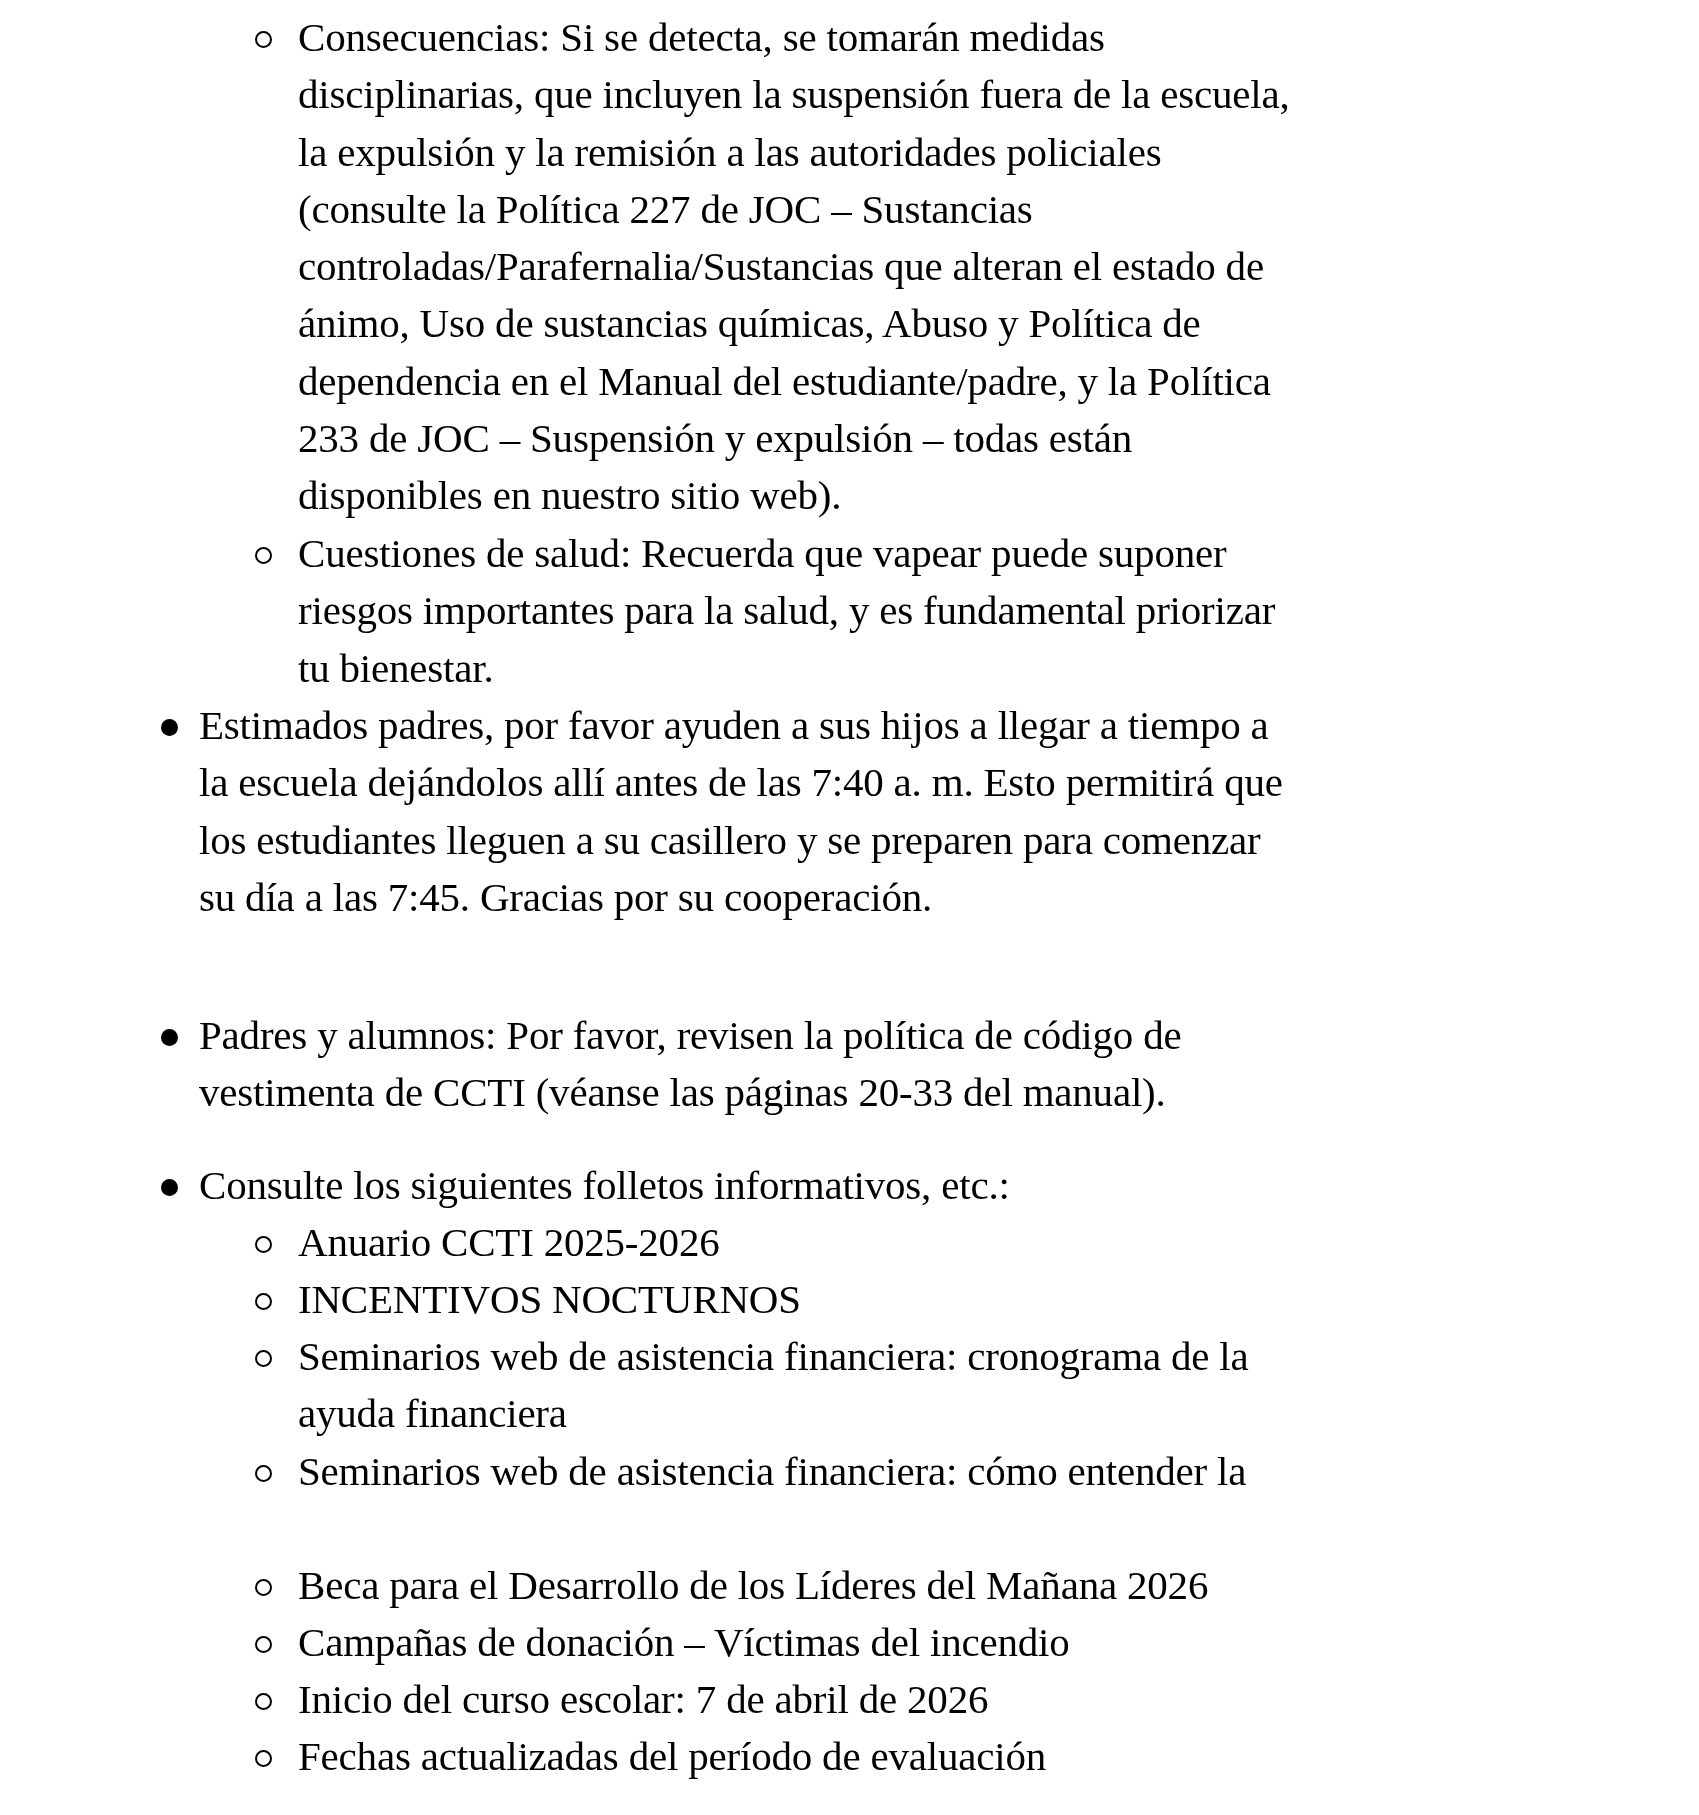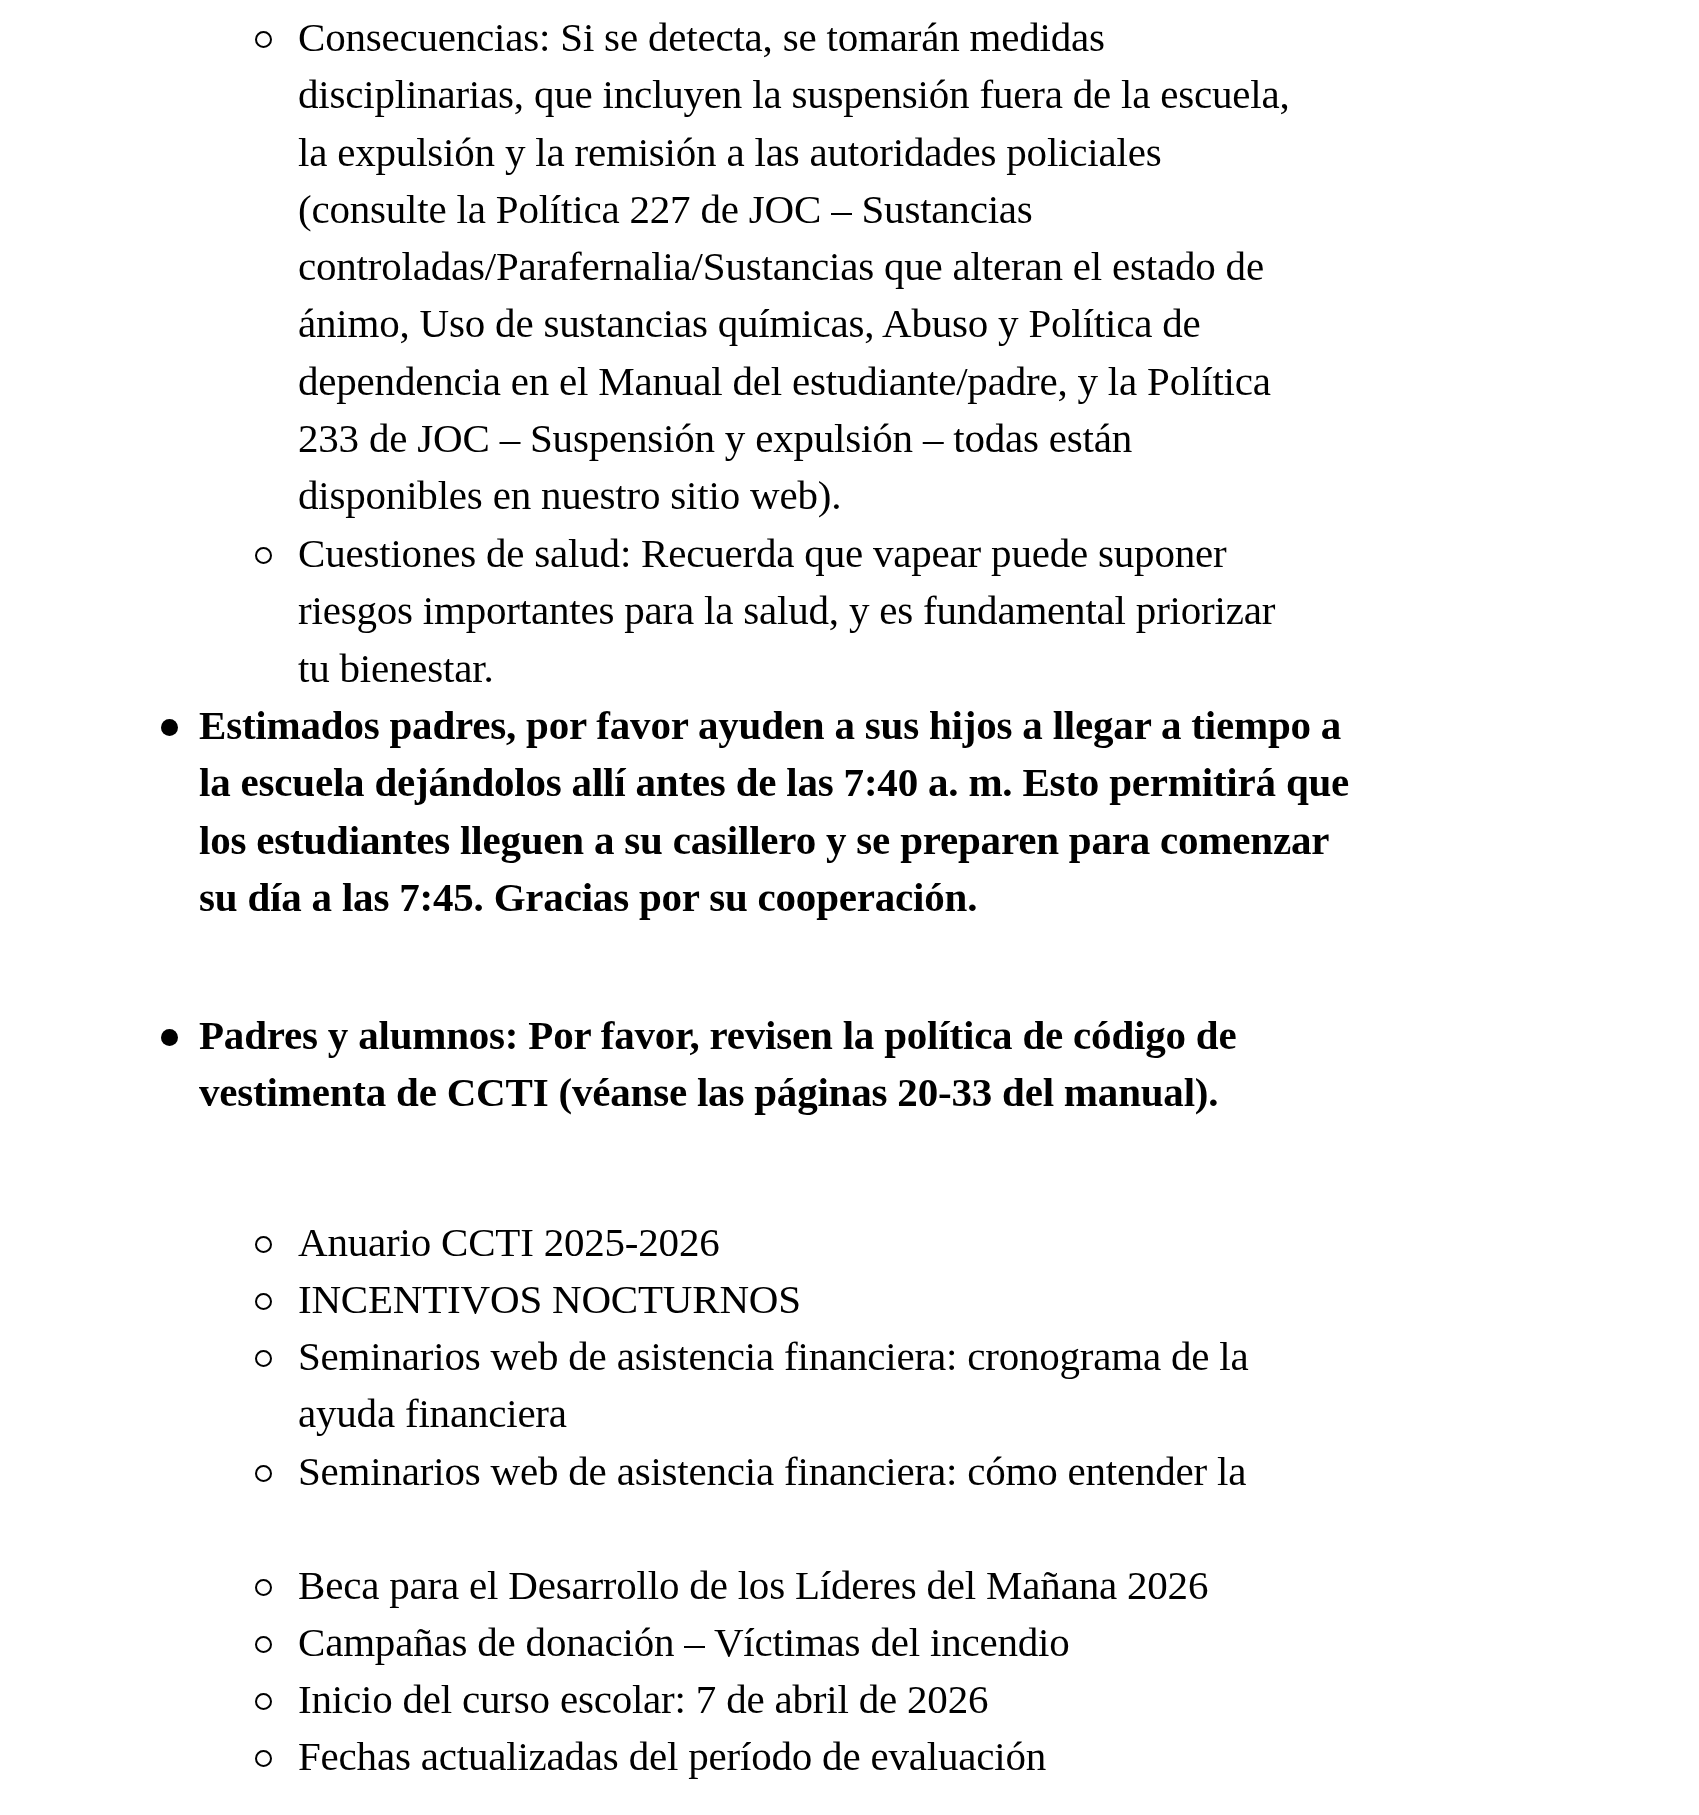--- a/index.html
+++ b/index.html
@@ -32,21 +32,20 @@
     .item .text {
       display: block;
     }
     .item.sub {
       left: 298px;
       width: 1330px;
     }
     .item.main {
       left: 199px;
       width: 1420px;
-      font-weight: bold;
     }
     .bullet-hollow {
       position: absolute;
       left: -43px;
       top: 22px;
       width: 17px;
       height: 17px;
       border: 2px solid #000;
       border-radius: 50%;
       box-sizing: border-box;
@@ -93,20 +92,24 @@
     <span class="text">los estudiantes lleguen a su casillero y se preparen para comenzar</span>
     <span class="text">su día a las 7:45. Gracias por su cooperación.</span>
   </div>
 
   <div class="item main" style="top:1007px;">
     <span class="bullet-filled"></span>
     <span class="text">Padres y alumnos: Por favor, revisen la política de código de</span>
     <span class="text">vestimenta de CCTI (véanse las páginas 20-33 del manual).</span>
   </div>
 
+  <div class="item main" style="top:1157px;">
+    <span class="bullet-filled"></span>
+    <span class="text">Consulte los siguientes folletos informativos, etc.:</span>
+  </div>
 
   <div class="item sub" style="top:1214px;">
     <span class="bullet-hollow"></span>
     <span class="text">Anuario CCTI 2025-2026</span>
   </div>
 
   <div class="item sub" style="top:1271px;">
     <span class="bullet-hollow"></span>
     <span class="text">INCENTIVOS NOCTURNOS</span>
   </div>

